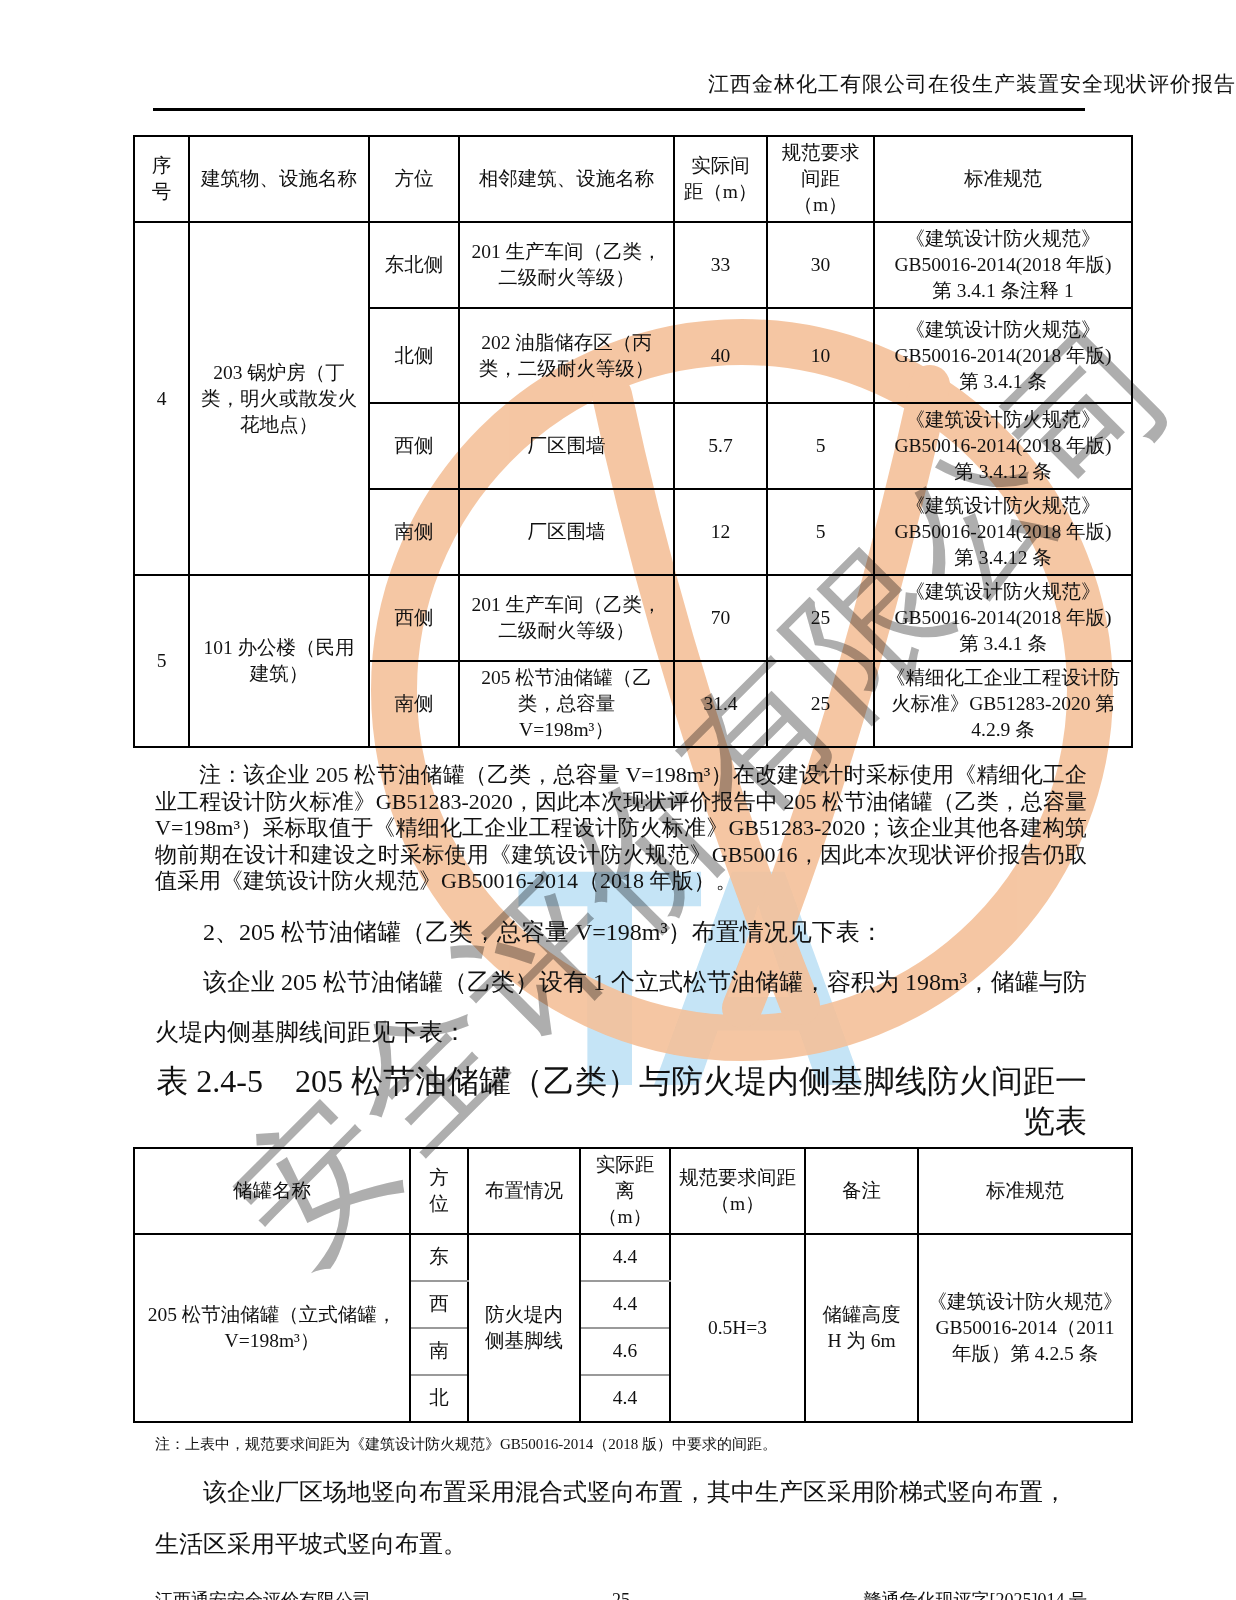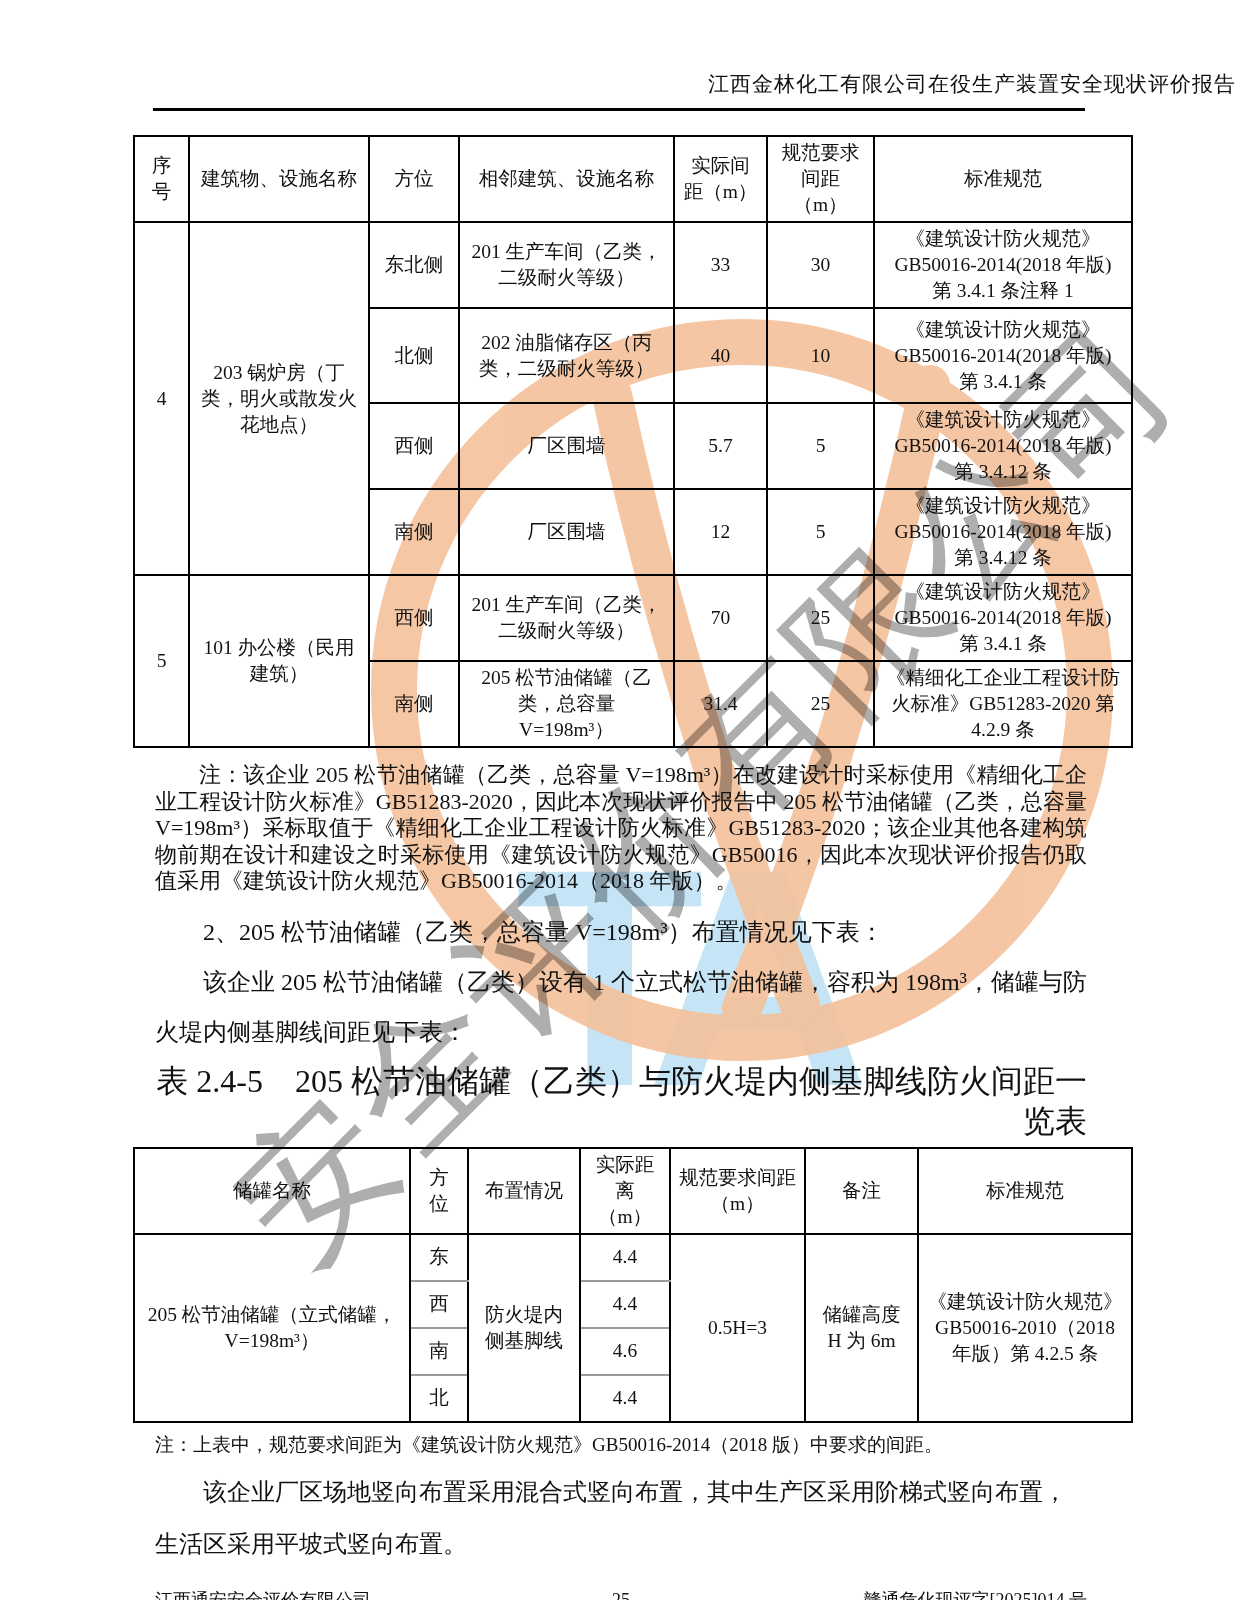--- a/index.html
+++ b/index.html
@@ -17,21 +17,21 @@
   th,td{border:2px solid #000;text-align:center;vertical-align:middle;
         padding:3px 8px;font-size:19.5px;line-height:26px;font-weight:normal;
         overflow:hidden;}
   .t1{margin-top:24px;}
   .t2{margin-top:6px;}
   .narrow{display:inline-block;width:1.15em;word-break:break-all;line-height:26px;}
   .sep-b{border-bottom:2px solid #9a9a9a;}
   .sep-t{border-top:2px solid #9a9a9a;}
   .note{width:932px;margin:14px 0 0 155px;font-size:22px;line-height:26.5px;
         text-align:justify;text-indent:2em;}
-  .note2{width:980px;margin:8px 0 0 155px;font-size:19px;line-height:27px;}
+  .note2{width:980px;margin:8px 0 0 155px;font-size:15px;line-height:27px;}
   .body-par{width:932px;margin:0 0 0 155px;font-size:24px;line-height:50px;text-indent:2em;}
   .p1{margin-top:12px;}
   .p2{margin-top:0;}
   .caption{width:932px;margin:4px 0 0 155px;font-size:32px;line-height:40px;text-align:right;}
   .section-heading{margin:14px 0 0 155px;font-size:24px;line-height:34px;font-weight:bold;
         font-family:"Liberation Sans","DejaVu Sans",sans-serif;}
   .p3{margin-top:8px;line-height:52px;}
   .footer{width:932px;margin:18px 0 0 155px;display:flex;align-items:baseline;
         font-size:18px;line-height:24px;}
   .footer .f-left{flex:1;text-align:left;}
@@ -156,21 +156,21 @@
         <th>备注</th>
         <th>标准规范</th>
       </tr>
       <tr style="height:47px">
         <td rowspan="4">205 松节油储罐（立式储罐，V=198m³）</td>
         <td class="sep-b">东</td>
         <td rowspan="4">防火堤内侧基脚线</td>
         <td class="sep-b">4.4</td>
         <td rowspan="4">0.5H=3</td>
         <td rowspan="4">储罐高度 H 为 6m</td>
-        <td rowspan="4">《建筑设计防火规范》GB50016-2010（2018 年版）第 4.2.5 条</td>
+        <td rowspan="4">《建筑设计防火规范》GB50016-2014（2011 年版）第 4.2.5 条</td>
       </tr>
       <tr style="height:47px">
         <td class="sep-t sep-b">西</td>
         <td class="sep-t sep-b">4.4</td>
       </tr>
       <tr style="height:47px">
         <td class="sep-t sep-b">南</td>
         <td class="sep-t sep-b">4.6</td>
       </tr>
       <tr style="height:47px">

